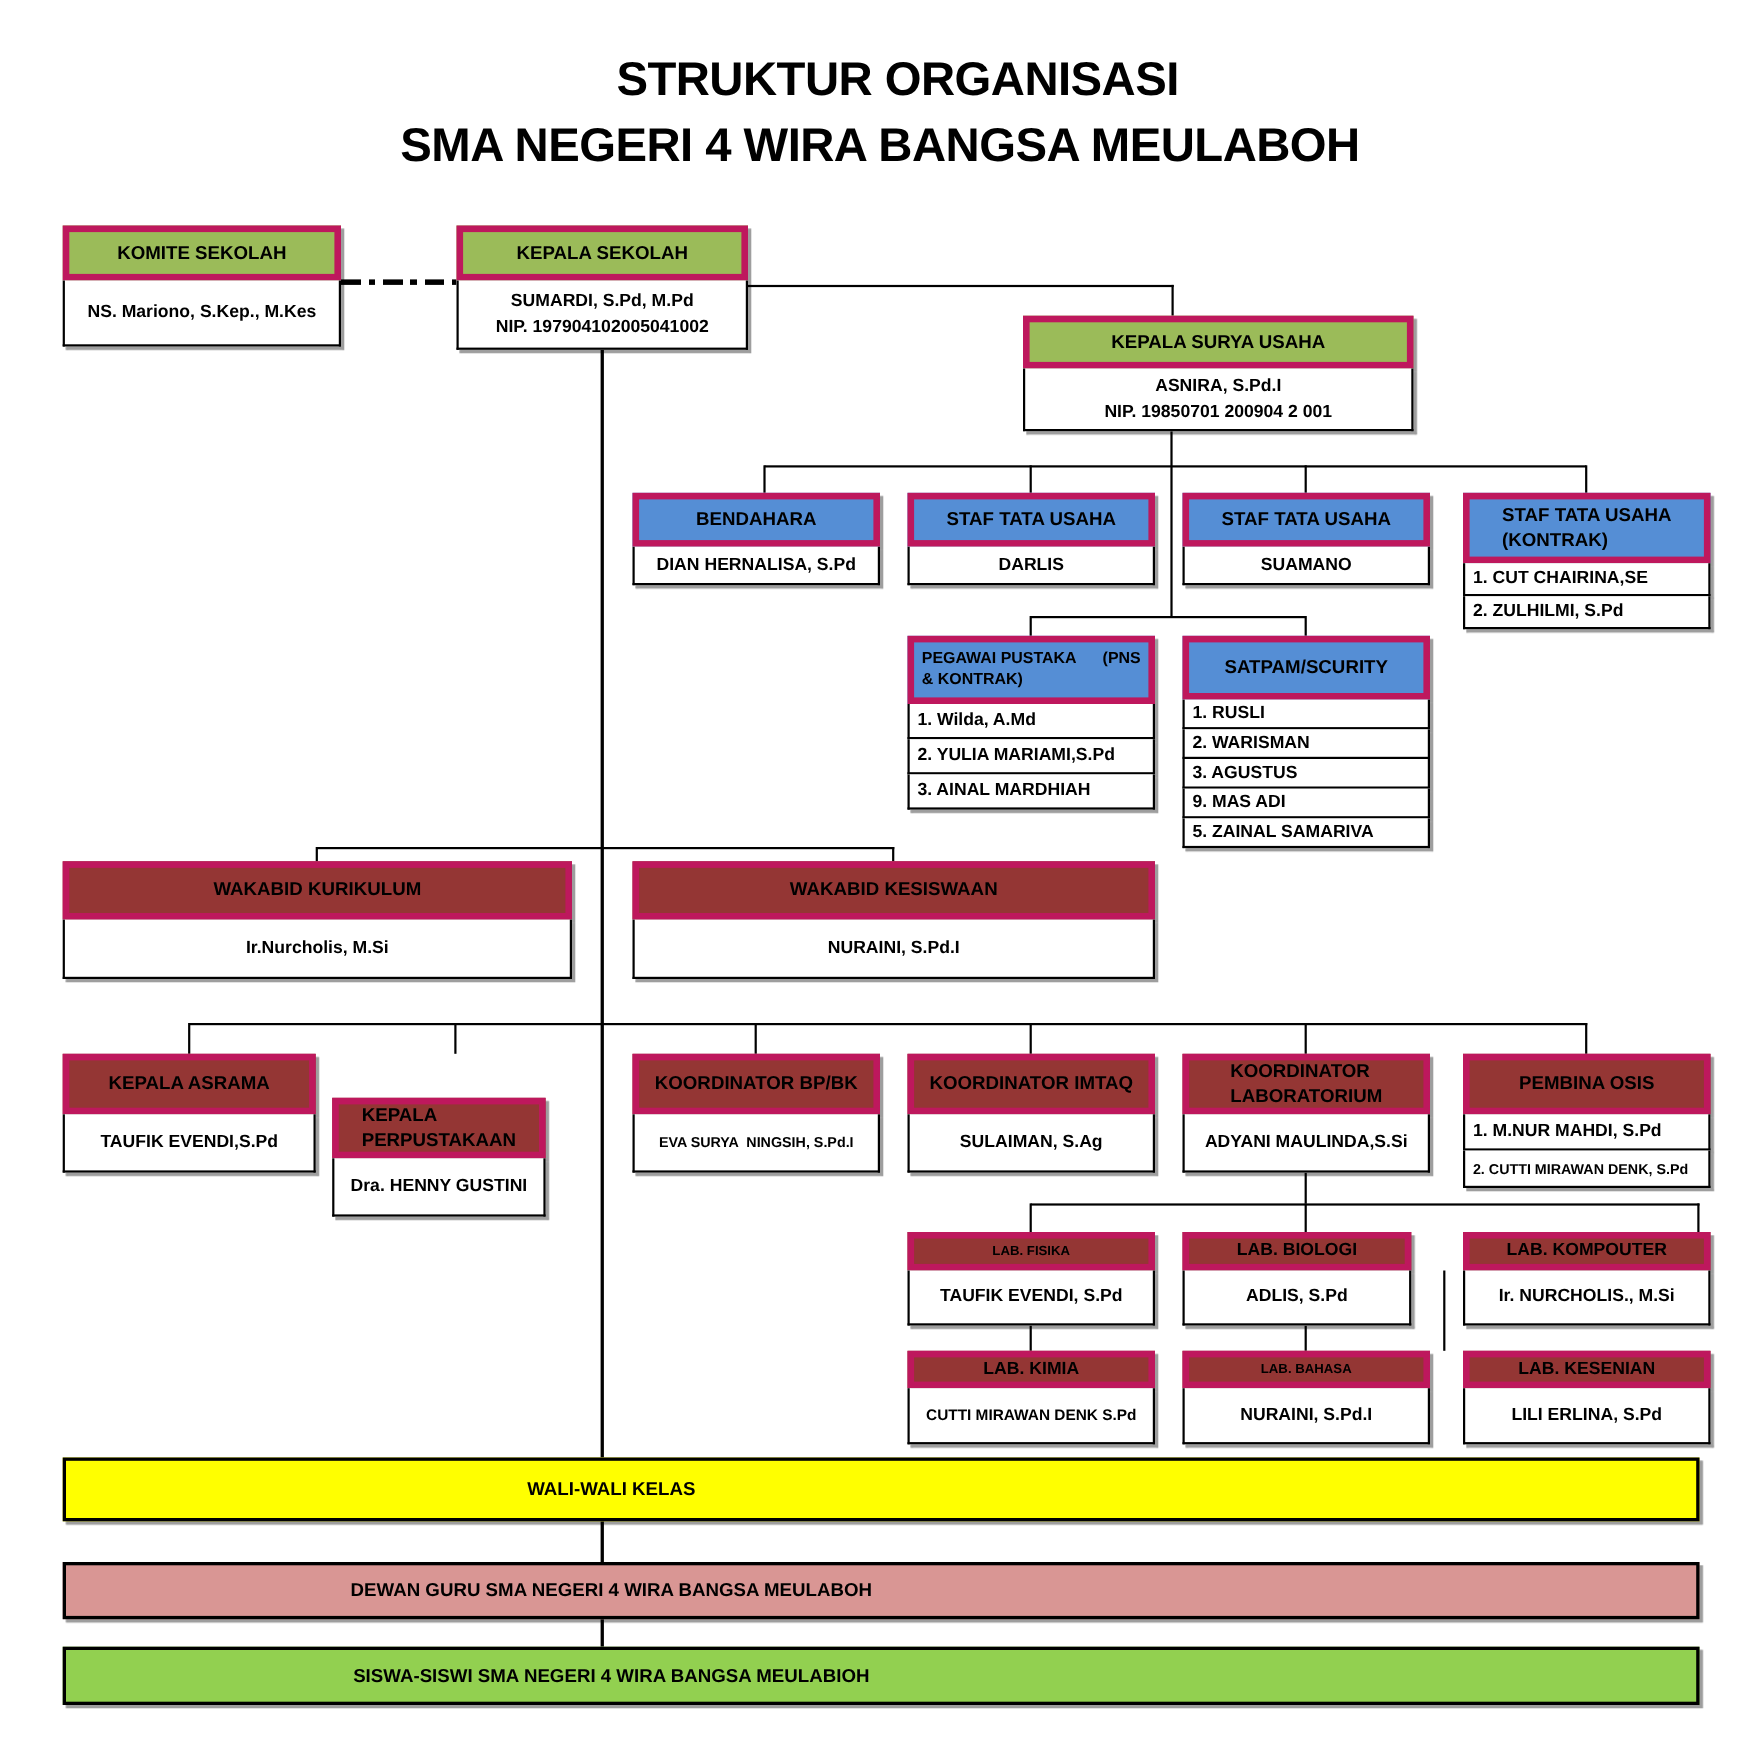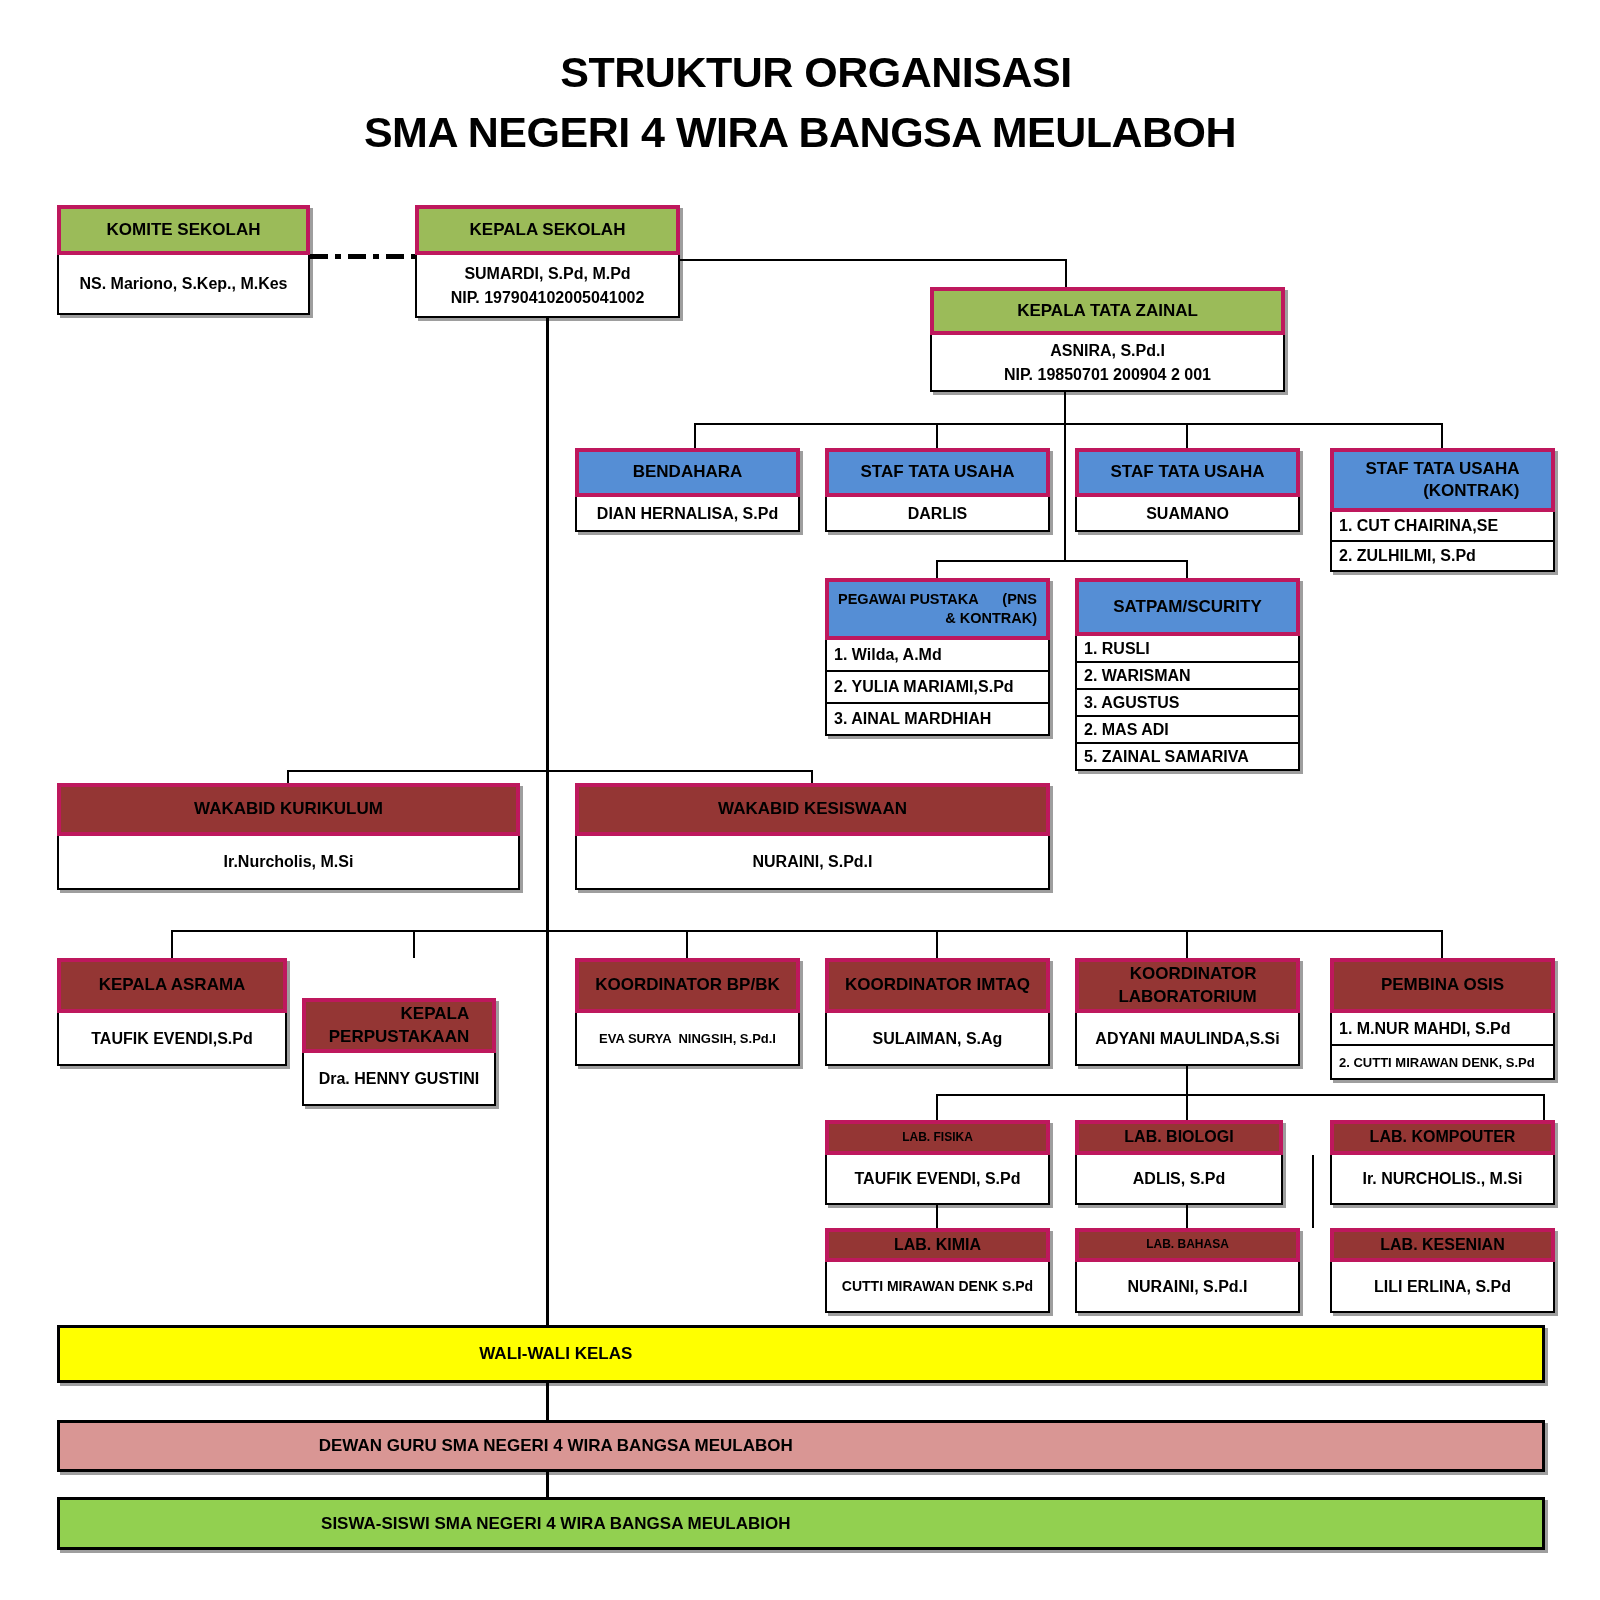--- a/index.html
+++ b/index.html
@@ -5,22 +5,22 @@
   html,body{margin:0;padding:0;background:#fff;}
   .canvas{
     position:relative;width:1600px;height:1600px;background:#ffffff;overflow:hidden;
     font-family:"Liberation Sans","DejaVu Sans",sans-serif;font-weight:bold;color:#000;
   }
   .title{position:absolute;left:0;width:100%;text-align:center;font-size:43px;letter-spacing:-0.5px;}
   .t1{top:48px;padding-left:16px;}
   .t2{top:108px;}
   .node{position:absolute;filter:drop-shadow(3px 3px 0 rgba(0,0,0,0.38));}
   .hdr{
-    border:4px solid #be185d;display:flex;align-items:center;justify-content:center;
-    text-align:right;font-size:17px;line-height:1.3;white-space:pre-wrap;box-sizing:border-box;
+    border:6px solid #be185d;display:flex;align-items:center;justify-content:center;
+    text-align:left;font-size:17px;line-height:1.3;white-space:pre-wrap;box-sizing:border-box;
   }
   .green{background:#9BBB59;}
   .blue{background:#558ED5;}
   .maroon{background:#943634;}
   .bdy{
     border:2px solid #000;border-top:none;background:#fff;display:flex;flex-direction:column;
     align-items:center;justify-content:center;text-align:center;font-size:16px;line-height:1.5;
     white-space:pre-wrap;box-sizing:border-box;
   }
   .rows{display:flex;flex-direction:column;}
@@ -94,21 +94,21 @@
 
   <div class="node" style="left:415px;top:205px;width:265px">
     <div class="hdr green" style="height:50px">KEPALA SEKOLAH</div>
     <div class="bdy" style="height:63px">
       <span>SUMARDI, S.Pd, M.Pd</span>
       <span>NIP. 197904102005041002</span>
     </div>
   </div>
 
   <div class="node" style="left:930px;top:287px;width:355px">
-    <div class="hdr green" style="height:48px">KEPALA TATA ZAINAL</div>
+    <div class="hdr green" style="height:48px">KEPALA SURYA USAHA</div>
     <div class="bdy" style="height:57px">
       <span>ASNIRA, S.Pd.I</span>
       <span>NIP. 19850701 200904 2 001</span>
     </div>
   </div>
 
   <div class="node" style="left:575px;top:448px;width:225px">
     <div class="hdr blue" style="height:49px">BENDAHARA</div>
     <div class="bdy" style="height:35px">DIAN HERNALISA, S.Pd</div>
   </div>
@@ -141,21 +141,21 @@
       <div class="row" style="height:32px">3. AINAL MARDHIAH</div>
     </div>
   </div>
 
   <div class="node" style="left:1075px;top:578px;width:225px">
     <div class="hdr blue" style="height:58px">SATPAM/SCURITY</div>
     <div class="rows">
       <div class="row" style="height:27px">1. RUSLI</div>
       <div class="row" style="height:27px">2. WARISMAN</div>
       <div class="row" style="height:27px">3. AGUSTUS</div>
-      <div class="row" style="height:27px">2. MAS ADI</div>
+      <div class="row" style="height:27px">9. MAS ADI</div>
       <div class="row" style="height:27px">5. ZAINAL SAMARIVA</div>
     </div>
   </div>
 
   <div class="node" style="left:57px;top:783px;width:463px">
     <div class="hdr maroon" style="height:53px">WAKABID KURIKULUM</div>
     <div class="bdy" style="height:54px">Ir.Nurcholis, M.Si</div>
   </div>
 
   <div class="node" style="left:575px;top:783px;width:475px">

